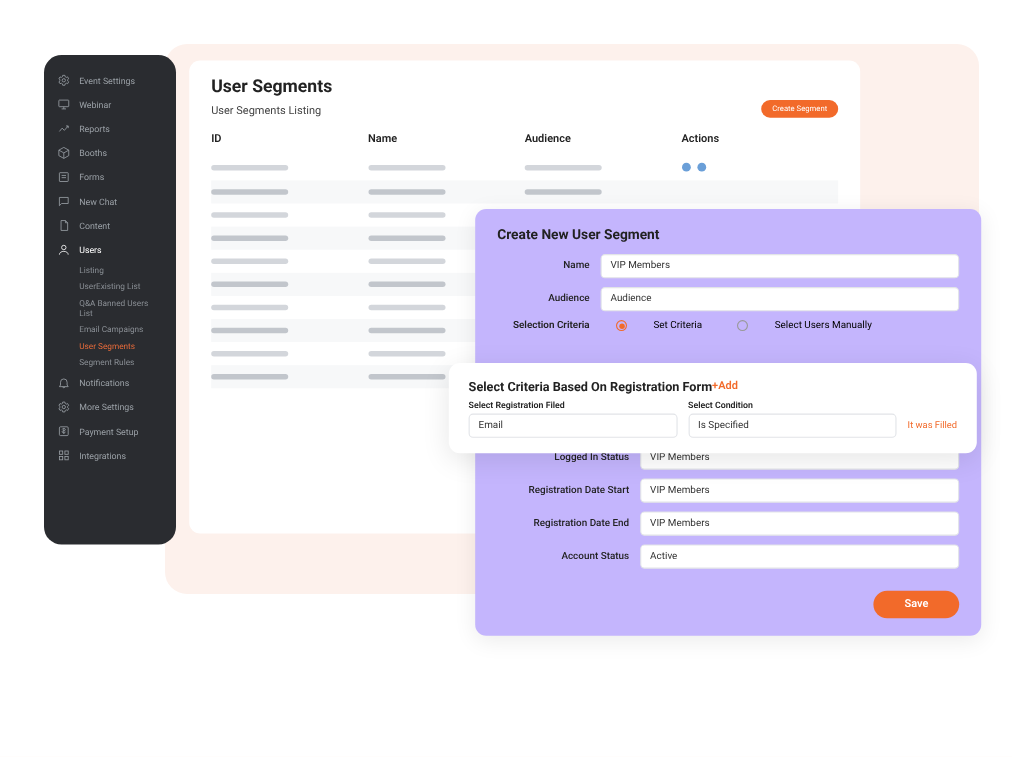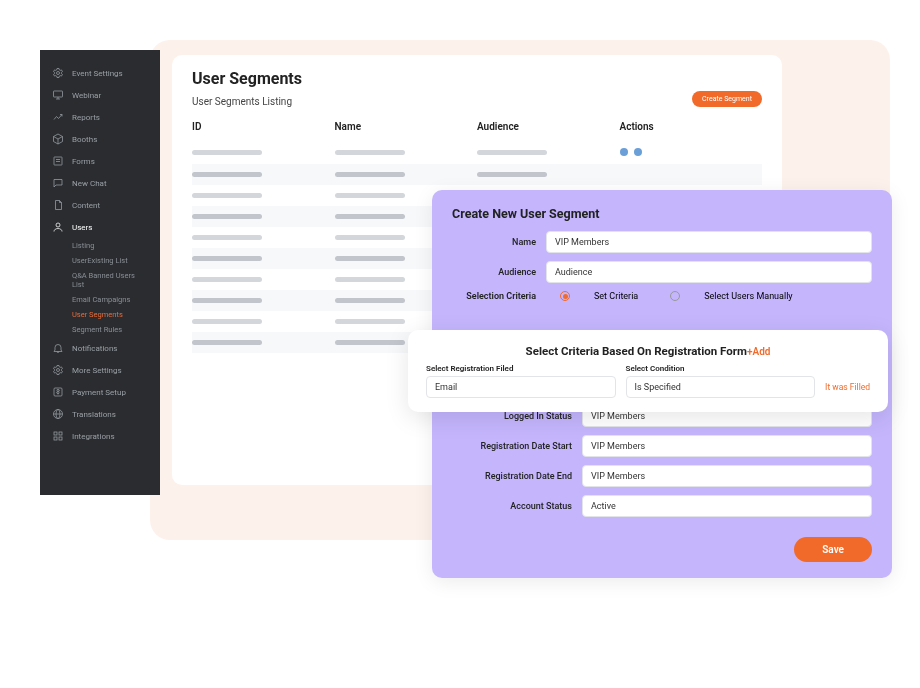--- a/index.html
+++ b/index.html
@@ -1,18 +1,18 @@
 <!DOCTYPE html>
 <html><head>
 <meta charset="utf-8">
 <style>
   *{box-sizing:border-box}
   body{margin:0;font-family:-apple-system,BlinkMacSystemFont,"Segoe UI",Roboto,Arial,sans-serif;background:#fff;width:920px;height:688px;overflow:hidden;position:relative}
   .bg-tint{position:absolute;left:150px;top:40px;width:740px;height:500px;background:#fdf1ec;border-radius:20px}
-  .sidebar{position:absolute;left:40px;top:50px;width:120px;height:445px;background:#2a2c30;border-radius:0;padding:12px 0;color:#9aa0a6;font-size:8px;overflow:hidden}
+  .sidebar{position:absolute;left:40px;top:50px;width:120px;height:445px;background:#2a2c30;border-radius:16px;padding:12px 0;color:#9aa0a6;font-size:8px;overflow:hidden}
   .sb-item{display:flex;align-items:center;gap:8px;padding:5px 12px;cursor:pointer}
   .sb-icon{width:12px;height:12px;flex:0 0 12px;display:flex;align-items:center;justify-content:center}
   .sb-icon svg{width:12px;height:12px;stroke:#9aa0a6;fill:none;stroke-width:1.5}
   .sb-item.active{color:#fff}
   .sb-item.active .sb-icon svg{stroke:#fff}
   .sb-sub{font-size:7.5px;padding:3px 12px 3px 32px;color:#8a8f95;cursor:pointer}
   .sb-sub.active{color:#e86b3a}
   .main-card{position:absolute;left:172px;top:55px;width:610px;height:430px;background:#fff;border-radius:10px;padding:14px 20px}
   .title{font-size:16px;font-weight:700;color:#222}
   .subtitle{font-size:10px;color:#444;margin-top:8px}
@@ -31,21 +31,21 @@
   .p-title{font-size:12.5px;font-weight:700;color:#222;margin-bottom:10px}
   .frow{display:flex;align-items:center;gap:10px;margin-bottom:8px}
   .flabel{width:84px;text-align:right;font-size:9px;color:#222;font-weight:500}
   .finput{flex:1;border:1px solid #e2e4e8;border-radius:4px;padding:5px 8px;font-size:9px;color:#333;background:#fff}
   .radio-row{display:flex;align-items:center;gap:24px;font-size:9px}
   .radio{width:10px;height:10px;border-radius:50%;border:1.5px solid #999;display:inline-block;position:relative}
   .radio.sel{border-color:#f26a2a}
   .radio.sel::after{content:"";position:absolute;left:1.5px;top:1.5px;width:5px;height:5px;border-radius:50%;background:#f26a2a}
   .sect-title{font-size:11.5px;font-weight:700;color:#222;margin-top:10px}
   .panel2{position:absolute;left:408px;top:330px;width:480px;background:#fff;border-radius:10px;box-shadow:0 6px 25px rgba(0,0,0,0.1);padding:14px 18px}
-  .p2-head{display:flex;justify-content:center;align-items:center}
+  .p2-head{display:flex;justify-content:flex-start;align-items:center}
   .add-link{font-size:10px;font-weight:600;color:#f26a2a;cursor:pointer}
   .p2-cols{display:flex;gap:10px;margin-top:6px}
   .p2-col{flex:1}
   .p2-lbl{font-size:8px;font-weight:600;color:#222;margin-bottom:3px}
   .p2-sel{border:1px solid #e2e4e8;border-radius:4px;padding:5px 8px;font-size:9px;color:#333;background:#fff}
   .p2-note{font-size:8.5px;color:#f26a2a;align-self:flex-end;padding-bottom:6px}
   .save-btn{background:#f26a2a;color:#fff;font-size:10px;font-weight:600;padding:7px 28px;border-radius:14px;cursor:pointer;float:right;margin-top:12px}
   .clearfix::after{content:"";display:table;clear:both}
 </style>
 </head>
@@ -157,30 +157,20 @@
         <svg viewBox="0 0 24 24">
           <rect x="4" y="4" width="16" height="16" rx="2"></rect>
           <path d="M12 7v10M9 9c0-1 1-2 3-2s3 1 3 2-1 2-3 2-3 1-3 2 1 2 3 2 3-1 3-2"></path>
         </svg>
       </span>
       <span>Payment Setup</span>
     </div>
     <div class="sb-item">
       <span class="sb-icon">
         <svg viewBox="0 0 24 24">
-          <circle cx="12" cy="12" r="9"></circle>
-          <ellipse cx="12" cy="12" rx="4" ry="9"></ellipse>
-          <line x1="3" y1="12" x2="21" y2="12"></line>
-        </svg>
-      </span>
-      <span>Translations</span>
-    </div>
-    <div class="sb-item">
-      <span class="sb-icon">
-        <svg viewBox="0 0 24 24">
           <rect x="4" y="4" width="6" height="6"></rect>
           <rect x="14" y="4" width="6" height="6"></rect>
           <rect x="4" y="14" width="6" height="6"></rect>
           <rect x="14" y="14" width="6" height="6"></rect>
         </svg>
       </span>
       <span>Integrations</span>
     </div>
   </div>
 

